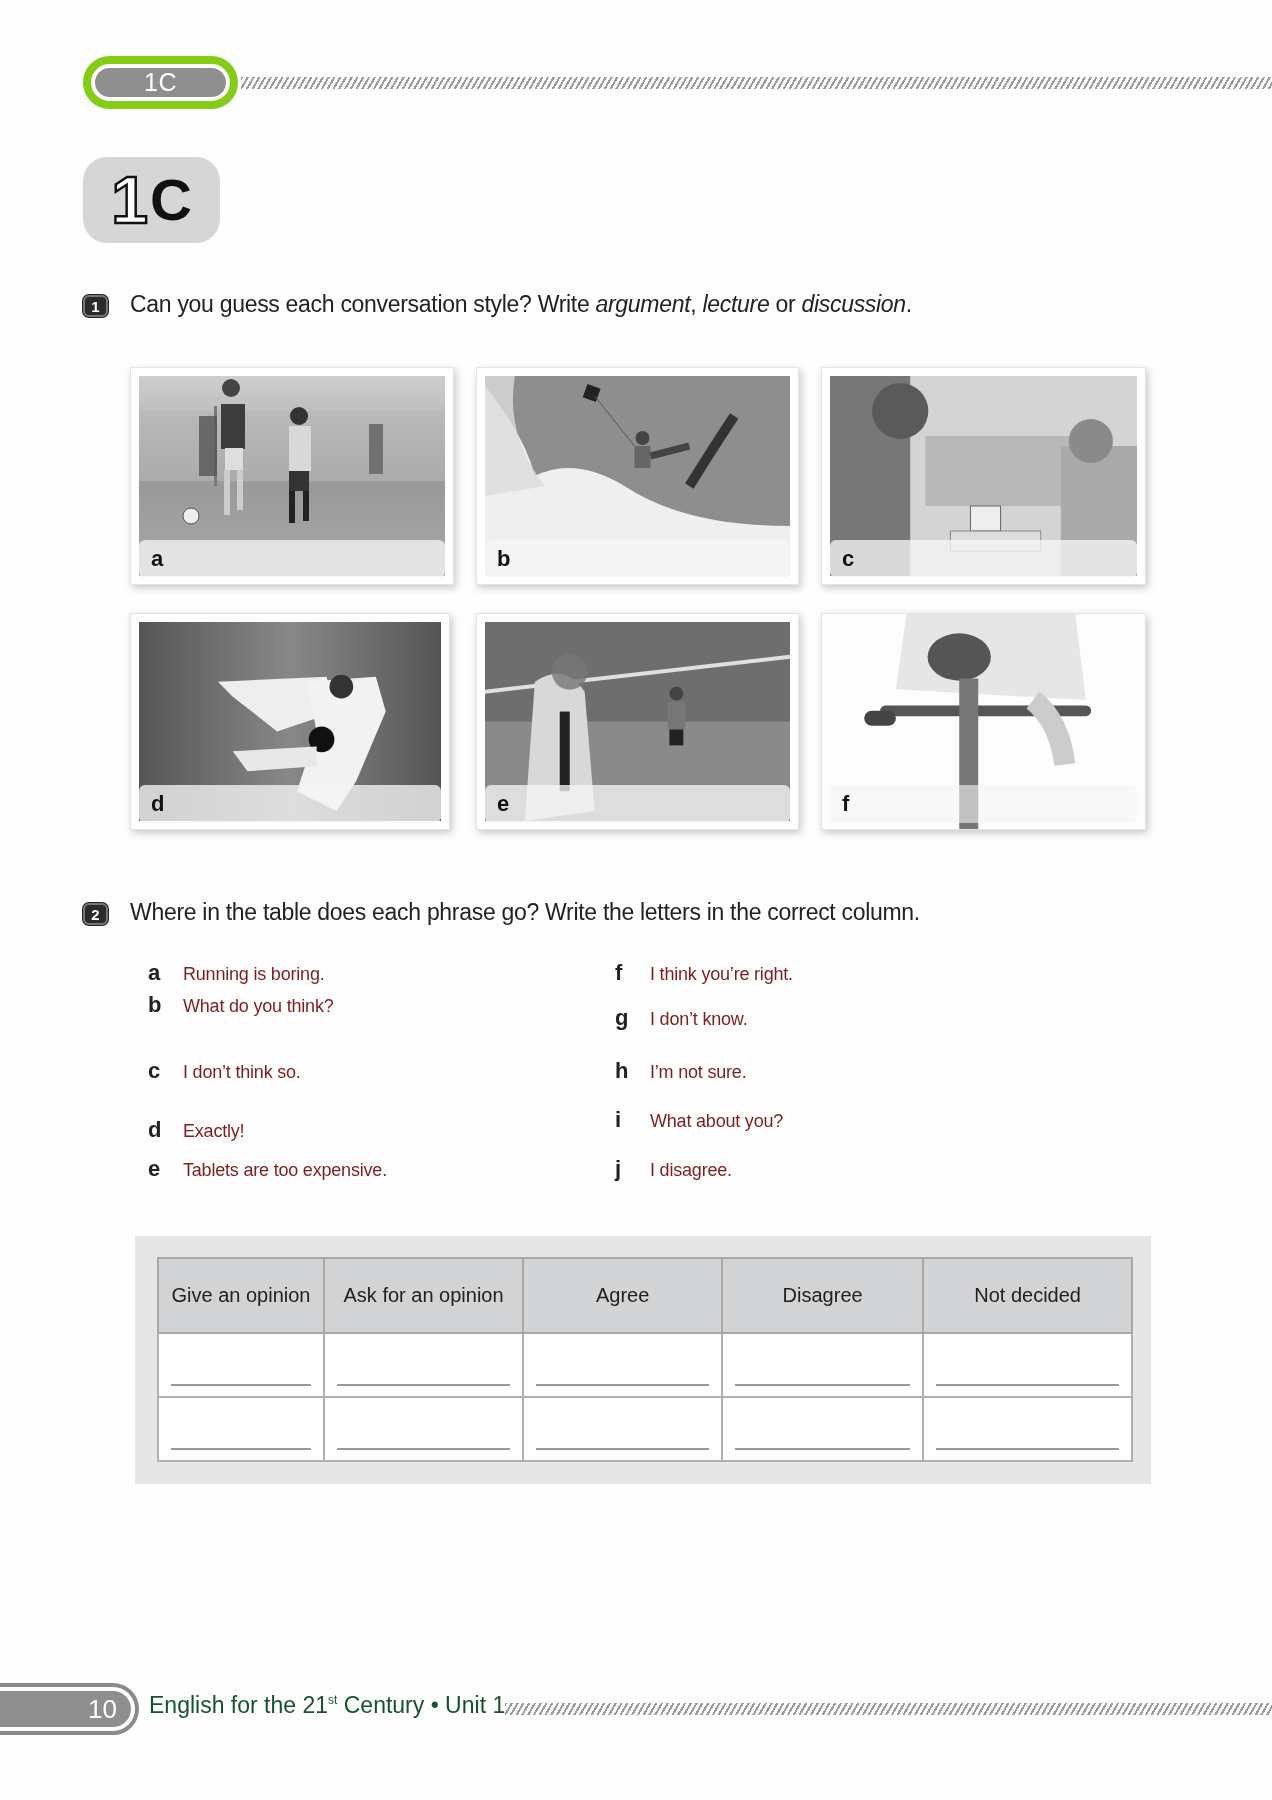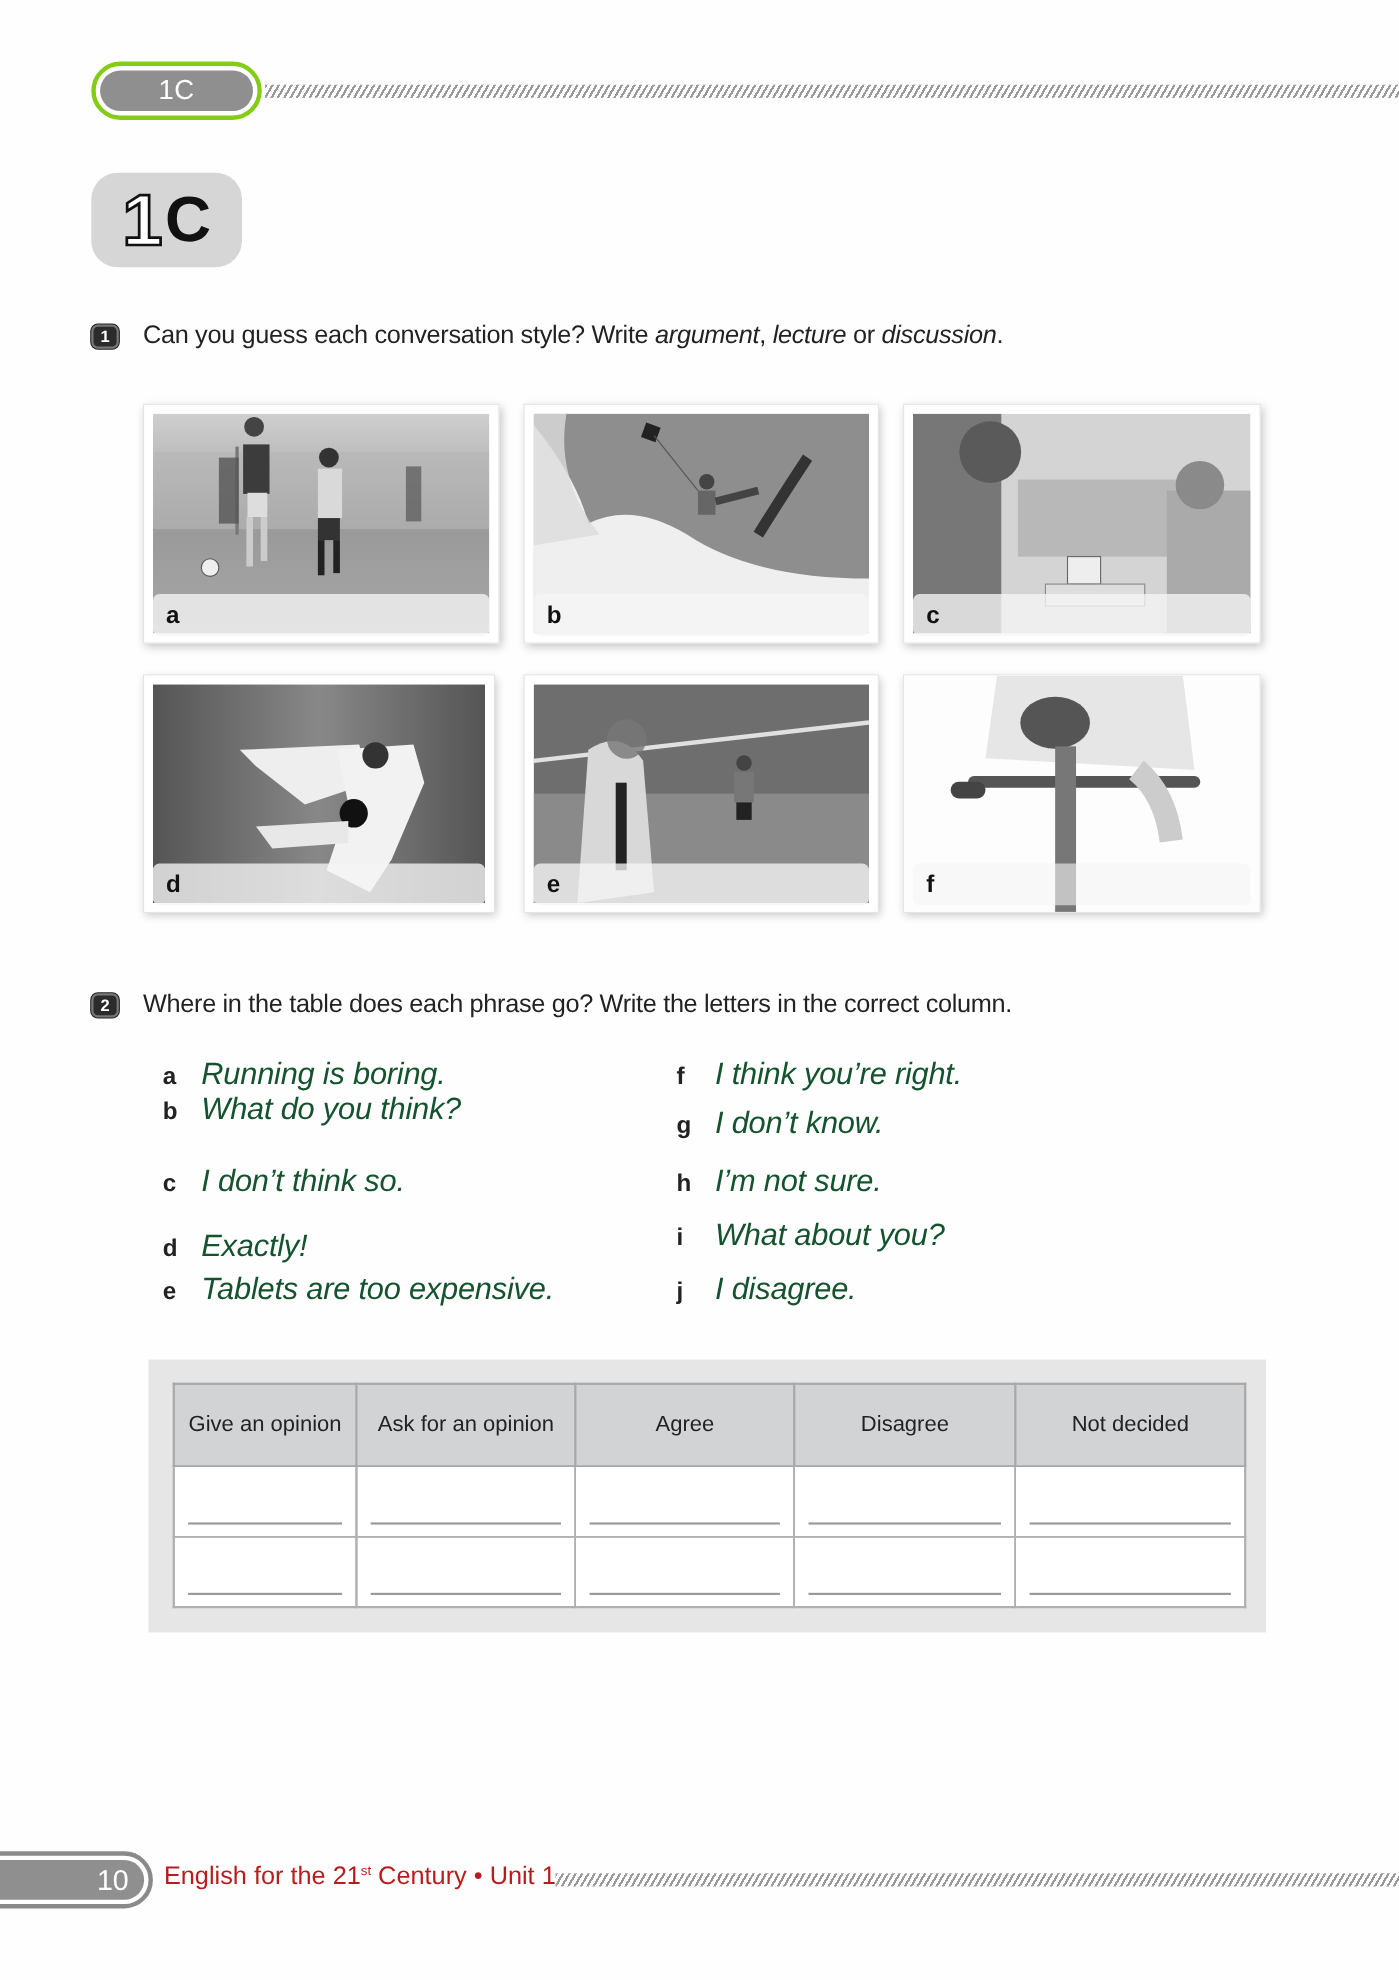--- a/index.html
+++ b/index.html
@@ -1,21 +1,21 @@
 <!DOCTYPE html>
 <html><head>
 <meta charset="utf-8">
 <style>
   html, body { margin:0; padding:0; }
   body { width:1272px; height:1800px; background:#fefefe; position:relative; overflow:hidden;
          font-family:"Liberation Sans", sans-serif; color:#1e1e1e; }
   .abs { position:absolute; }
 
   
-  .top-pill { left:83px; top:56px; width:155px; height:53px; border:4px solid #84cc16; border-radius:30px;
+  .top-pill { left:83px; top:56px; width:155px; height:53px; border:8px solid #84cc16; border-radius:30px;
               box-sizing:border-box; background:#fff; }
   .top-pill-inner { position:absolute; left:4px; top:4px; right:4px; bottom:4px; border-radius:24px;
                     background:#8f8f8f; color:#fff; font-size:25px; display:flex; align-items:center;
                     justify-content:center; letter-spacing:0.5px; }
   .hatch { background:repeating-linear-gradient(120deg, #9a9a9a 0 2px, transparent 2px 5px); }
   .top-hatch { left:241px; top:77px; width:1031px; height:12px; }
 
   .lesson-badge { left:83px; top:157px; width:137px; height:86px; background:#d6d6d6; border-radius:24px;
                   display:flex; align-items:center; justify-content:center; }
   .lesson-one { font-size:66px; font-weight:bold; color:#fff; -webkit-text-stroke:2.5px #111;
@@ -30,37 +30,37 @@
 
   
   .photo-frame { background:#fff; box-shadow:2px 3px 8px rgba(0,0,0,0.22); border:1px solid #e4e4e4; }
   .photo { position:absolute; left:8px; top:8px; right:8px; bottom:8px; overflow:hidden; }
   .photo-label-bar { position:absolute; left:8px; right:8px; bottom:6px; height:38px;
                      background:rgba(245,245,245,0.78); border-radius:6px; }
   .photo-label { position:absolute; left:12px; top:6px; font-size:22px; font-weight:bold; color:#111; }
 
   
   .phrase-letter { font-size:22px; font-weight:bold; color:#222; }
-  .phrase-text { font-size:28px; color:#14532d; letter-spacing:-0.2px;font-style:italic; }
+  .phrase-text { font-size:18px; color:#7f1d1d; letter-spacing:-0.2px; }
 
   
   .table-bg { left:135px; top:1236px; width:1016px; height:248px; background:#e6e6e6; }
   table.answers { position:absolute; left:157px; top:1257px; width:976px; border-collapse:collapse; }
   table.answers th { background:#d2d3d4; border:2px solid #a8a8a8; height:73px; font-weight:normal;
                      font-size:20px; color:#222; padding:0 10px; line-height:1.45; }
   table.answers td { background:#fff; border:2px solid #b0b0b0; height:62px; position:relative; padding:0; }
   .blank { position:absolute; left:12px; right:12px; bottom:10px; border-bottom:2px solid #9a9a9a; }
 
   
   .foot-pill { left:-30px; top:1683px; width:169px; height:52px; border:4px solid #8a8a8a; border-radius:30px;
                box-sizing:border-box; background:#fff; }
   .foot-pill-inner { position:absolute; left:4px; top:4px; right:4px; bottom:4px; border-radius:24px;
                      background:#8f8f8f; color:#fff; font-size:26px; display:flex; align-items:center;
                      justify-content:flex-end; padding-right:14px; }
-  .foot-text { left:149px; top:1692px; font-size:23px; color:#b91c1c; }
+  .foot-text { left:149px; top:1692px; font-size:23px; color:#14532d; }
   .foot-text sup { font-size:12px; }
   .foot-hatch { left:505px; top:1703px; width:767px; height:12px; }
 </style>
 </head>
 <body>
 
 <div class="abs top-pill">
   <div class="top-pill-inner">1C</div>
 </div>
 <div class="abs hatch top-hatch"></div>

